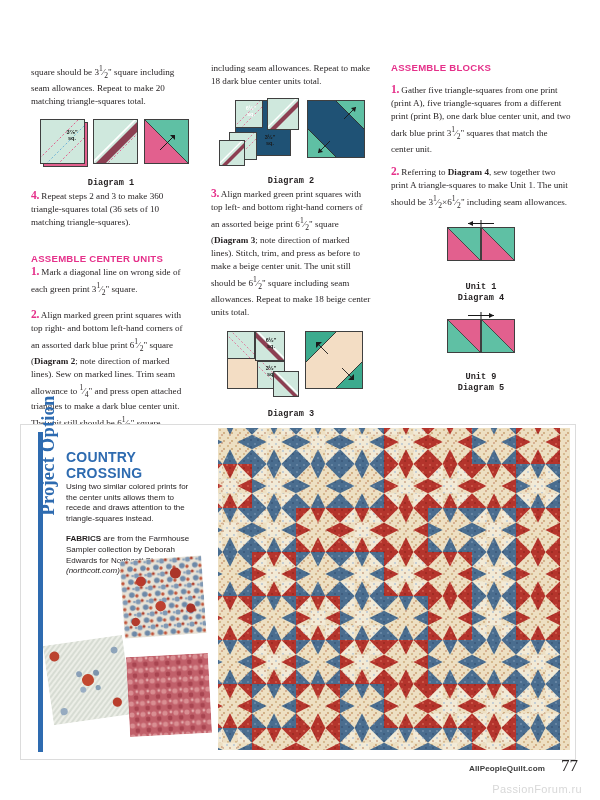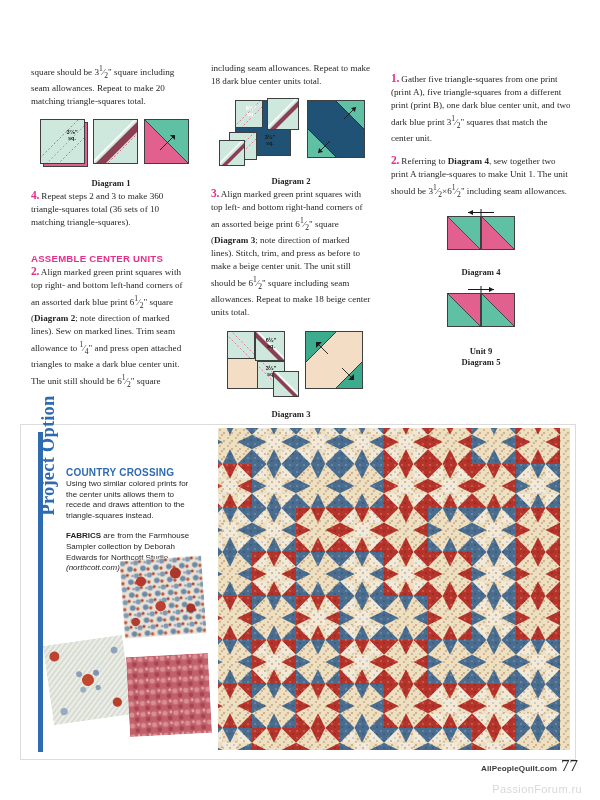--- a/index.html
+++ b/index.html
@@ -51,21 +51,21 @@
     font-weight:bold;
     color:#e5308a;
     font-size:11.5px;
     letter-spacing:-0.3px;
   }
   b, .bold { font-weight:bold; color:#231f20; }
 
   
   .diagram { margin:8px 0 0 0; text-align:center; }
   .diagram-caption {
-    font-family:Liberation Serif, serif;
+    font-family:Liberation Mono, monospace;
     font-weight:bold;
     font-size:8.6px;
     color:#231f20;
     margin-top:4px;
     line-height:11px;
   }
   .dg-stage { position:relative; margin:0 auto; }
 
   .sq {
     position:absolute;
@@ -109,25 +109,24 @@
     font-weight:bold;
     font-size:18.5px;
     color:#2e6bb0;
     text-align:center;
     letter-spacing:0.2px;
   }
   .panel-copy { position:absolute; left:66px; top:449px; width:128px; }
   .panel-head {
     font-family:"Liberation Sans", sans-serif;
     font-weight:bold;
-    font-size:10px;
+    font-size:14px;
     color:#2e6bb0;
     letter-spacing:0.2px;
     margin-bottom:1px;
-    margin-top:18px;
   }
   .panel-text {
     font-family:"Liberation Sans", sans-serif;
     font-size:8.0px;
     line-height:10.6px;
     color:#231f20;
   }
   .panel-text.fabrics { margin-top:10px; }
   .panel-text .ital { font-style:italic; }
   .panel-text .sb { font-family:"Liberation Sans", sans-serif; font-weight:bold; }
@@ -141,21 +140,21 @@
     left:218px; top:428px;
     width:352px; height:322px;
     overflow:hidden;
     background:#efe3cd;
   }
 
   
   .footer {
     position:absolute;
     right:22px; bottom:24px;
-    display:flex; align-items:baseline; gap:4px;
+    display:flex; align-items:baseline; gap:16px;
   }
   .site {
     font-family:"Liberation Sans", sans-serif;
     font-weight:bold;
     font-size:8.1px;
     color:#3a3a3a;
     letter-spacing:0.1px;
   }
   .pageno {
     font-family:"Liberation Serif", serif;
@@ -217,20 +216,24 @@
         <div class="diagram-caption">Diagram 1</div>
       </div>
 
       <p class="body-text">
         <span class="num">4.</span>
         <span>Repeat steps 2 and 3 to make 360 triangle-squares total (36 sets of 10 matching triangle-squares).</span>
       </p>
 
       <div class="sec-head">ASSEMBLE CENTER UNITS</div>
 
+      <p class="body-text" style="margin-top:0">
+        <span class="num">1.</span>
+        <span>Mark a diagonal line on wrong side of each green print 3<sup>1</sup>⁄<sub>2</sub>" square.</span>
+      </p>
 
       <p class="body-text">
         <span class="num">2.</span>
         <span>Align marked green print squares with top right- and bottom left-hand corners of an assorted dark blue print 6<sup>1</sup>⁄<sub>2</sub>" square (<b>Diagram 2</b>; note direction of marked lines). Sew on marked lines. Trim seam allowance to <sup>1</sup>⁄<sub>4</sub>" and press open attached triangles to make a dark blue center unit. The unit still should be 6<sup>1</sup>⁄<sub>2</sub>" square</span>
       </p>
     </div>
 
     <div class="col">
       <p class="body-text">including seam allowances. Repeat to make 18 dark blue center units total.</p>
 
@@ -345,20 +348,21 @@
               <line x1="36" y1="36" x2="48" y2="48" stroke="#1a1a1a" stroke-width="0.9"></line>
               <polygon points="48,48 48,42 42,48" fill="#1a1a1a"></polygon>
             </svg>
           </div>
         </div>
         <div class="diagram-caption">Diagram 3</div>
       </div>
     </div>
 
     <div class="col">
+      <div class="sec-head first">ASSEMBLE BLOCKS</div>
 
       <p class="body-text" style="margin-top:10px">
         <span class="num">1.</span>
         <span>Gather five triangle-squares from one print (print A), five triangle-squares from a different print (print B), one dark blue center unit, and two dark blue print 3<sup>1</sup>⁄<sub>2</sub>" squares that match the center unit.</span>
       </p>
 
       <p class="body-text">
         <span class="num">2.</span>
         <span>Referring to <b>Diagram 4</b>, sew together two print A triangle-squares to make Unit 1. The unit should be 3<sup>1</sup>⁄<sub>2</sub>×6<sup>1</sup>⁄<sub>2</sub>" including seam allowances.</span>
       </p>
@@ -376,20 +380,21 @@
               <line x1="0" y1="0" x2="34" y2="34" stroke="#3f3f3f" stroke-width="0.9"></line>
             </svg>
           </div>
           <div class="sq" style="left:80px;top:7px;width:34px;height:34px;background:#e2608e;overflow:hidden;">
             <svg width="34" height="34" style="display:block">
               <polygon points="34,0 34,34 0,0" fill="#5fc0a4"></polygon>
               <line x1="0" y1="0" x2="34" y2="34" stroke="#3f3f3f" stroke-width="0.9"></line>
             </svg>
           </div>
         </div>
+        <div class="diagram-caption">Unit 1</div>
         <div class="diagram-caption" style="margin-top:0">Diagram 4</div>
       </div>
 
 
       <div class="diagram">
         <div class="dg-stage" style="width:160px;height:56px;">
           <svg width="34" height="7" style="position:absolute;left:63px;top:0;">
             <line x1="4" y1="3.5" x2="30" y2="3.5" stroke="#1a1a1a" stroke-width="1"></line>
             <polygon points="30,3.5 25,1 25,6" fill="#1a1a1a"></polygon>
             <line x1="17" y1="0" x2="17" y2="7" stroke="#1a1a1a" stroke-width="1"></line>

